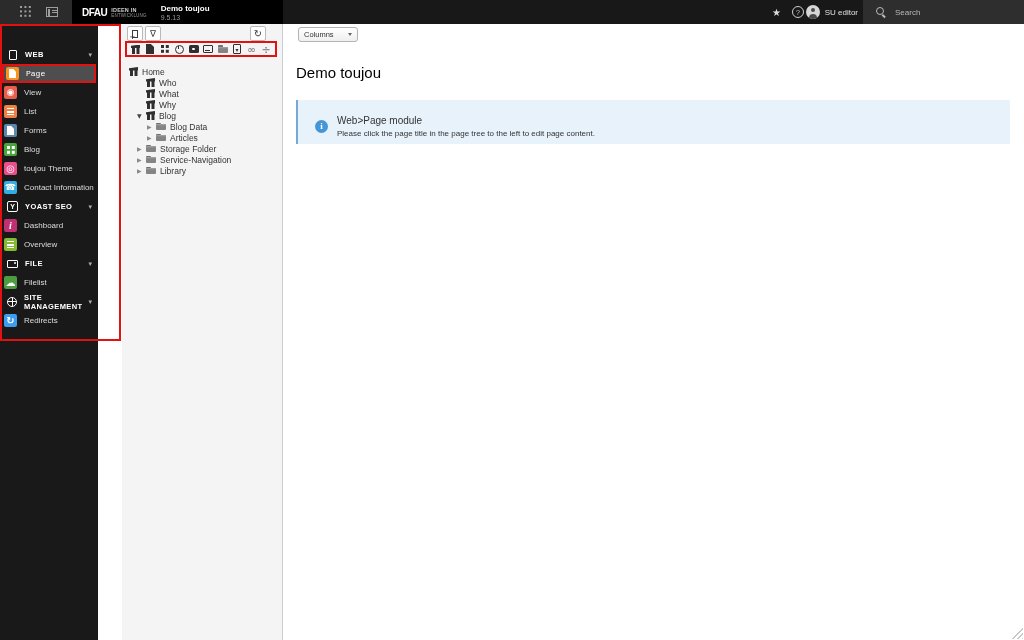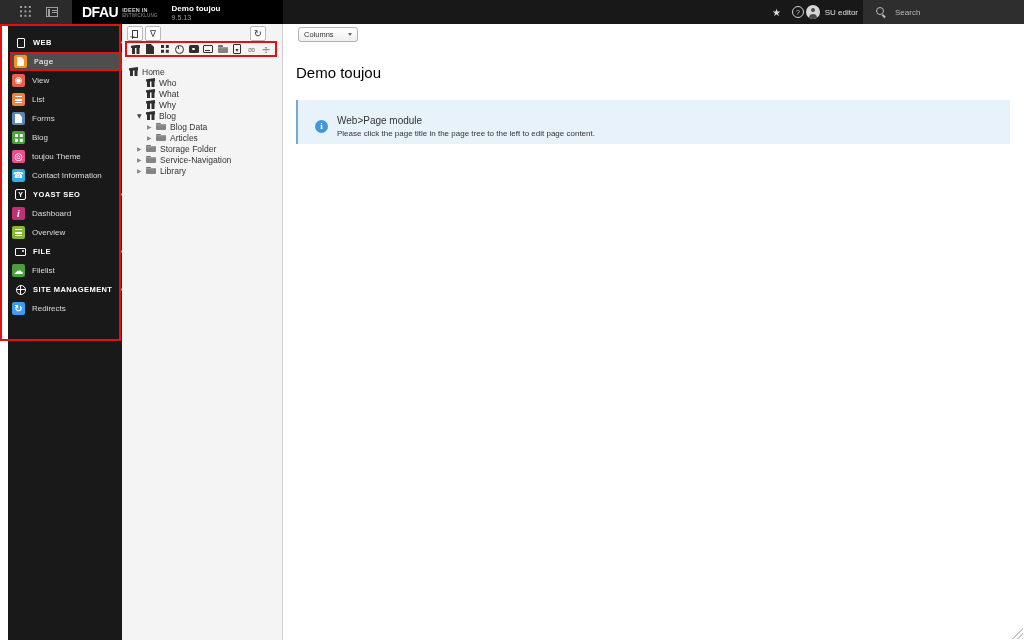--- a/index.html
+++ b/index.html
@@ -13,21 +13,21 @@
              display:flex; align-items:center; gap:14px; padding-left:20px; }
   .tb-grid { position:relative; width:12px; height:12px; }
   .tb-grid::before { content:""; position:absolute; left:0; top:0; width:2.4px; height:2.4px; background:#9e9e9e;
       box-shadow:4.4px 0 #9e9e9e,8.8px 0 #9e9e9e,0 4.4px #9e9e9e,4.4px 4.4px #9e9e9e,8.8px 4.4px #9e9e9e,0 8.8px #9e9e9e,4.4px 8.8px #9e9e9e,8.8px 8.8px #9e9e9e; }
   .tb-list { position:relative; width:12px; height:10px; border:1px solid #9e9e9e; }
   .tb-list::before { content:""; position:absolute; left:0.5px; top:0.5px; width:2.5px; height:7px; background:#9e9e9e; }
   .tb-list::after { content:""; position:absolute; left:4.5px; top:1.5px; width:5px; height:5.5px;
       background:repeating-linear-gradient(to bottom,#9e9e9e 0 1px,transparent 1px 2.5px); }
   .logo-panel { position:absolute; left:72px; top:0; width:211px; height:24px; background:#000;
                 display:flex; align-items:center; padding-left:10px; }
-  .logo { font-size:14px; font-weight:bold; color:#fff; letter-spacing:-0.5px; }
+  .logo { font-size:10px; font-weight:bold; color:#fff; letter-spacing:-0.5px; }
   .tagline { margin-left:4px; display:flex; flex-direction:column; justify-content:center; }
   .tag1 { font-size:5.5px; font-weight:bold; color:#cfcfcf; letter-spacing:.2px; }
   .tag2 { font-size:4.5px; color:#9a9a9a; letter-spacing:.2px; }
   .sitemeta { margin-left:14px; }
   .site-title { font-size:8px; font-weight:bold; color:#fff; }
   .site-ver { font-size:7px; color:#9a9a9a; margin-top:1px; }
   .tb-star { position:absolute; right:243px; top:0; height:24px; display:flex; align-items:center; }
   .tb-star::before { content:"★"; color:#dcdcdc; font-size:10px; font-family:"DejaVu Sans",sans-serif; }
   .tb-help { position:absolute; right:220px; top:6px; width:12px; height:12px; border:1px solid #cfcfcf;
              border-radius:50%; display:flex; align-items:center; justify-content:center; color:#cfcfcf; font-size:7px; }
@@ -39,21 +39,21 @@
   .user-label { font-size:8px; color:#e0e0e0; }
   .tb-search { position:absolute; left:863px; right:0; top:0; height:24px; background:#2e2e2e;
                display:flex; align-items:center; gap:8px; padding-left:13px; }
   .mag { position:relative; width:11px; height:11px; }
   .mag::before { content:""; position:absolute; left:0; top:0; width:6px; height:6px; border:1.5px solid #b9b9b9; border-radius:50%; }
   .mag::after { content:""; position:absolute; left:7px; top:7px; width:4px; height:1.5px; background:#b9b9b9;
                 transform:rotate(45deg); transform-origin:0 0; }
   .search-label { font-size:8px; color:#b9b9b9; }
 
   
-  .sidebar { position:absolute; left:8px; top:24px; width:122px; bottom:0; background:#191919; padding-top:9px; z-index:1; }
+  .sidebar { position:absolute; left:0; top:24px; width:98px; bottom:0; background:#191919; padding-top:21px; z-index:1; }
   .sec + .sec { }
   .sec-h { height:19px; display:flex; align-items:center; padding-left:5px; position:relative; }
   .hicon { width:15px; display:flex; justify-content:center; margin-right:5px; }
   .sec-label { font-size:7.5px; font-weight:bold; color:#fff; letter-spacing:.4px; }
   .chev { position:absolute; right:6px; top:50%; transform:translateY(-55%); color:#b0b0b0; font-size:7px;
           font-family:"DejaVu Sans",sans-serif; }
   .chev::before { content:"▾"; }
   .mod { height:19px; display:flex; align-items:center; padding-left:4px; }
   .mod.selected { background:#4e4e4e; }
   .mod.annotated { border:2px solid; margin:0 2px; padding-left:2px; }

